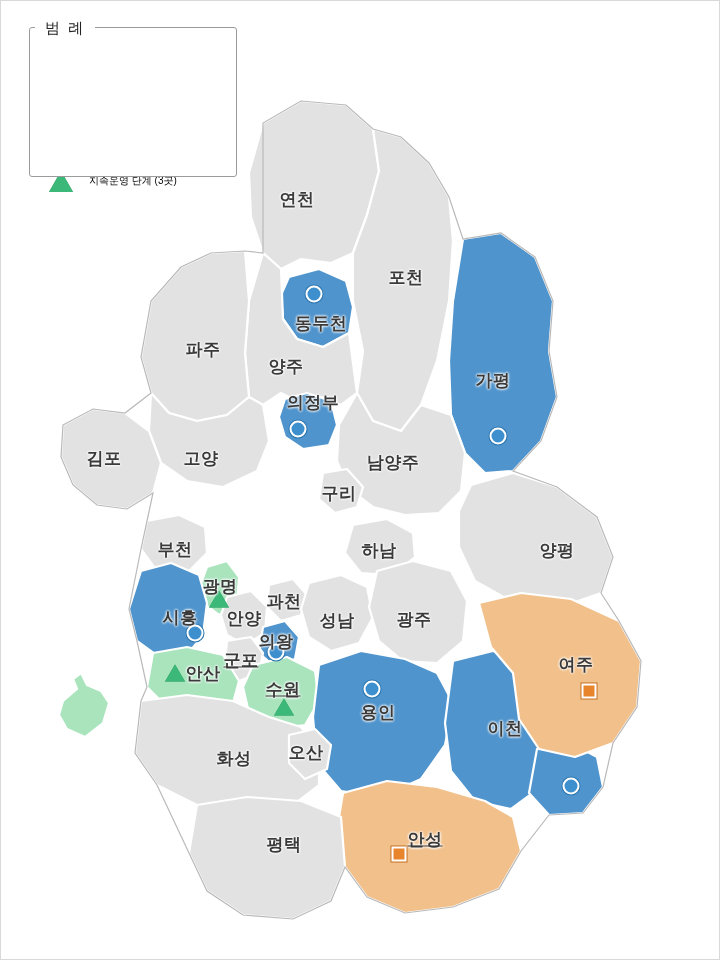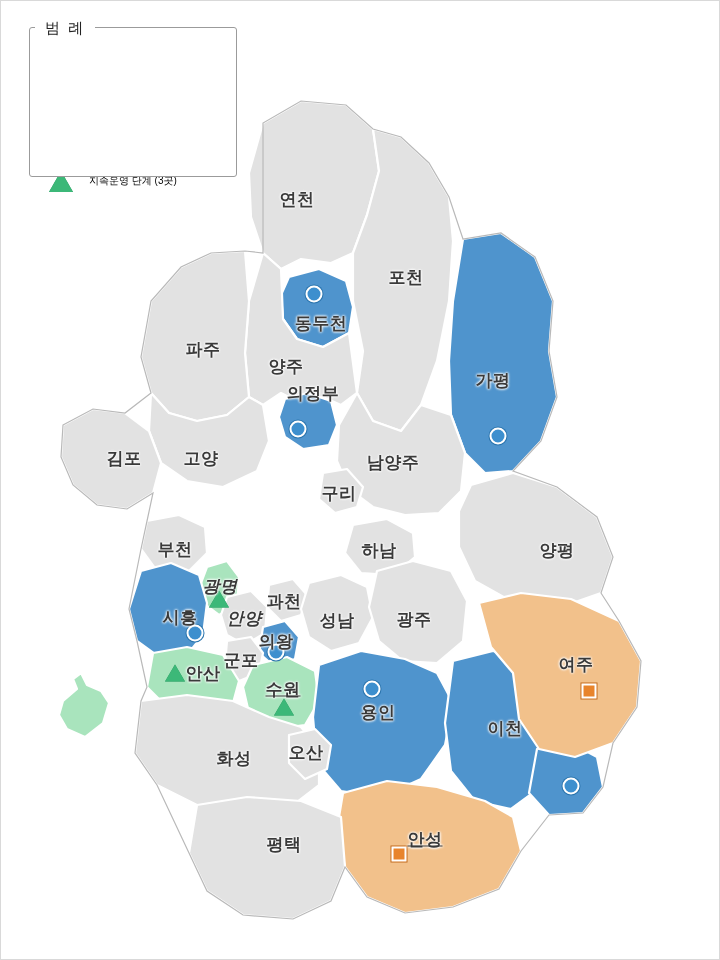--- a/index.html
+++ b/index.html
@@ -197,37 +197,37 @@
         <path d="M62 424 L92 408 L124 412 L150 392 L140 356 L150 300 L180 266 L210 252 L244 250 L262 252 L262 122 L300 100 L345 104 L372 128 L400 136 L428 162 L448 196 L462 238 L500 232 L534 256 L552 300 L548 350 L556 396 L540 440 L512 470 L556 486 L596 516 L612 556 L600 592 L618 620 L640 660 L636 706 L612 742 L602 786 L582 812 L548 814 L520 850 L498 888 L452 906 L404 912 L366 896 L344 866 L330 900 L292 918 L242 914 L206 890 L188 852 L156 784 L134 752 L140 700 L146 686 L136 640 L128 608 L140 548 L146 520 L152 492 L126 508 L96 504 L72 484 L60 456 Z"></path>
       </g>
     </svg>
 
     <div class="label big" style="left:296px; top:198px;">연천</div>
     <div class="label big" style="left:405px; top:270px;margin-top:6px;">포천</div>
     <div class="label big" style="left:202px; top:348px;">파주</div>
     <div class="label big" style="left:285px; top:365px;">양주</div>
     <div class="label big" style="left:320px; top:322px;">동두천</div>
     <div class="label big" style="left:492px; top:379px;">가평</div>
-    <div class="label big" style="left:312px; top:392px;">의정부</div>
-    <div class="label big" style="left:103px; top:457px;margin-left:20px;">김포</div>
+    <div class="label big" style="left:312px; top:401px;">의정부</div>
+    <div class="label big" style="left:103px; top:457px;">김포</div>
     <div class="label big" style="left:200px; top:457px;">고양</div>
     <div class="label big" style="left:392px; top:461px;">남양주</div>
     <div class="label big" style="left:338px; top:492px;">구리</div>
     <div class="label big" style="left:174px; top:548px;">부천</div>
     <div class="label big" style="left:378px; top:549px;">하남</div>
     <div class="label big" style="left:556px; top:549px;">양평</div>
-    <div class="label big" style="left:219px; top:585px;font-style:italic;">광명</div>
+    <div class="label big" style="left:219px; top:585px;">광명</div>
     <div class="label big" style="left:283px; top:600px;text-align:center;">과천</div>
     <div class="label big" style="left:179px; top:616px;">시흥</div>
-    <div class="label big" style="left:243px; top:617px;font-style:italic;">안양</div>
+    <div class="label big" style="left:243px; top:617px;">안양</div>
     <div class="label big" style="left:336px; top:619px;">성남</div>
     <div class="label big" style="left:413px; top:618px;">광주</div>
     <div class="label big" style="left:275px; top:640px;">의왕</div>
     <div class="label big" style="left:575px; top:663px;">여주</div>
-    <div class="label big" style="left:240px; top:659px;">군포</div>
+    <div class="label big" style="left:240px; top:659px;text-decoration:underline;">군포</div>
     <div class="label big" style="left:202px; top:672px;">안산</div>
     <div class="label big" style="left:282px; top:688px;text-decoration:underline;">수원</div>
     <div class="label big" style="left:377px; top:711px;">용인</div>
     <div class="label big" style="left:504px; top:727px;">이천</div>
     <div class="label big" style="left:233px; top:757px;">화성</div>
     <div class="label big" style="left:305px; top:751px;">오산</div>
     <div class="label big" style="left:424px; top:838px;text-decoration:underline;">안성</div>
     <div class="label big" style="left:283px; top:843px;">평택</div>
 
     <div class="marker" style="left:313px; top:293px;">

